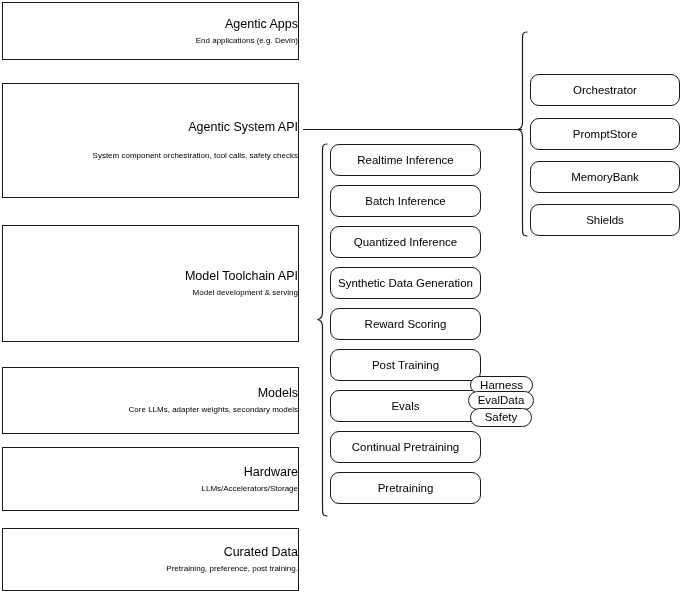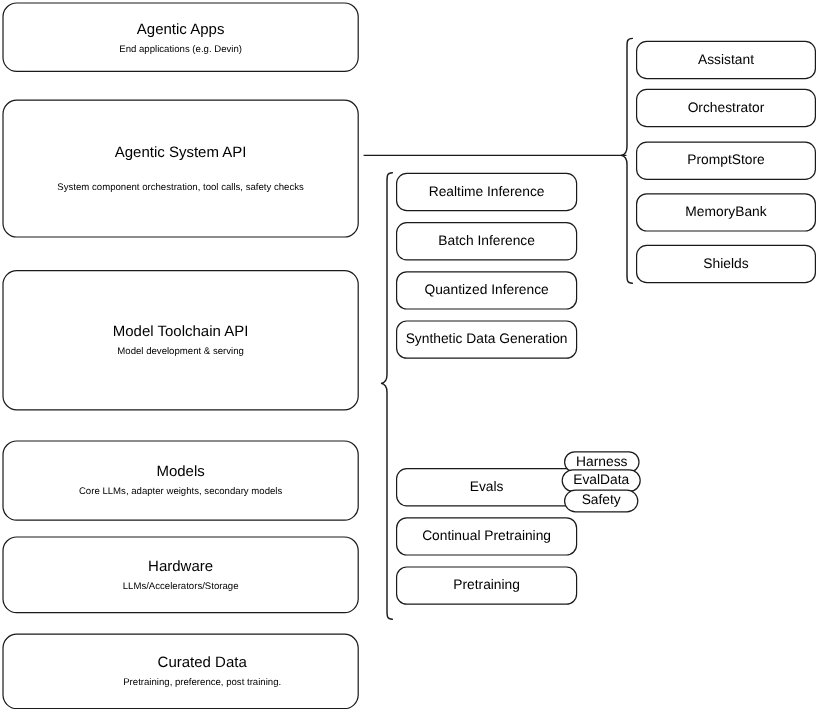--- a/index.html
+++ b/index.html
@@ -20,25 +20,25 @@
   #canvas {
     position: absolute;
     left: 0; top: 0;
     width: 682px;
     height: 591px;
   }
   .box {
     position: absolute;
     box-sizing: border-box;
     border: 1px solid #1a1a1a;
-    border-radius: 12px;
+    border-radius: 0;
     background: #ffffff;
     display: flex;
     flex-direction: column;
-    align-items: center;
+    align-items: flex-end;
     justify-content: center;
     text-align: center;
   }
   .box .title {
     font-size: 12.5px;
     line-height: 15px;
     color: #000;
     white-space: nowrap;
   }
   .box .subtitle {
@@ -145,27 +145,28 @@
 
   <div class="box layer-box" style="top:528px; height:63px;padding-left:36px;">
     <div class="title">Curated Data</div>
     <div class="subtitle">Pretraining, preference, post training.</div>
   </div>
 
   <div class="chip chip-mid" style="top:144px;">Realtime Inference</div>
   <div class="chip chip-mid" style="top:185px;">Batch Inference</div>
   <div class="chip chip-mid" style="top:226px;">Quantized Inference</div>
   <div class="chip chip-mid" style="top:267px;">Synthetic Data Generation</div>
+  <div class="chip chip-mid" style="top:308px;">Reward Scoring</div>
+  <div class="chip chip-mid" style="top:349px;">Post Training</div>
   <div class="chip chip-mid" style="top:390px;">Evals</div>
   <div class="chip chip-mid" style="top:431px;">Continual Pretraining</div>
   <div class="chip chip-mid" style="top:472px;">Pretraining</div>
 
   <div class="pill" style="left:470px; top:376px; width:63px; height:18px;">Harness</div>
   <div class="pill" style="left:468px; top:391px; width:66px; height:19px;">EvalData</div>
   <div class="pill" style="left:470px; top:408px; width:62px; height:19px;">Safety</div>
 
-  <div class="chip chip-right" style="top:34px;">Assistant</div>
   <div class="chip chip-right" style="top:74px;">Orchestrator</div>
   <div class="chip chip-right" style="top:118px;">PromptStore</div>
   <div class="chip chip-right" style="top:161px;">MemoryBank</div>
   <div class="chip chip-right" style="top:204px;">Shields</div>
 
 </div>
 
 </body></html>

